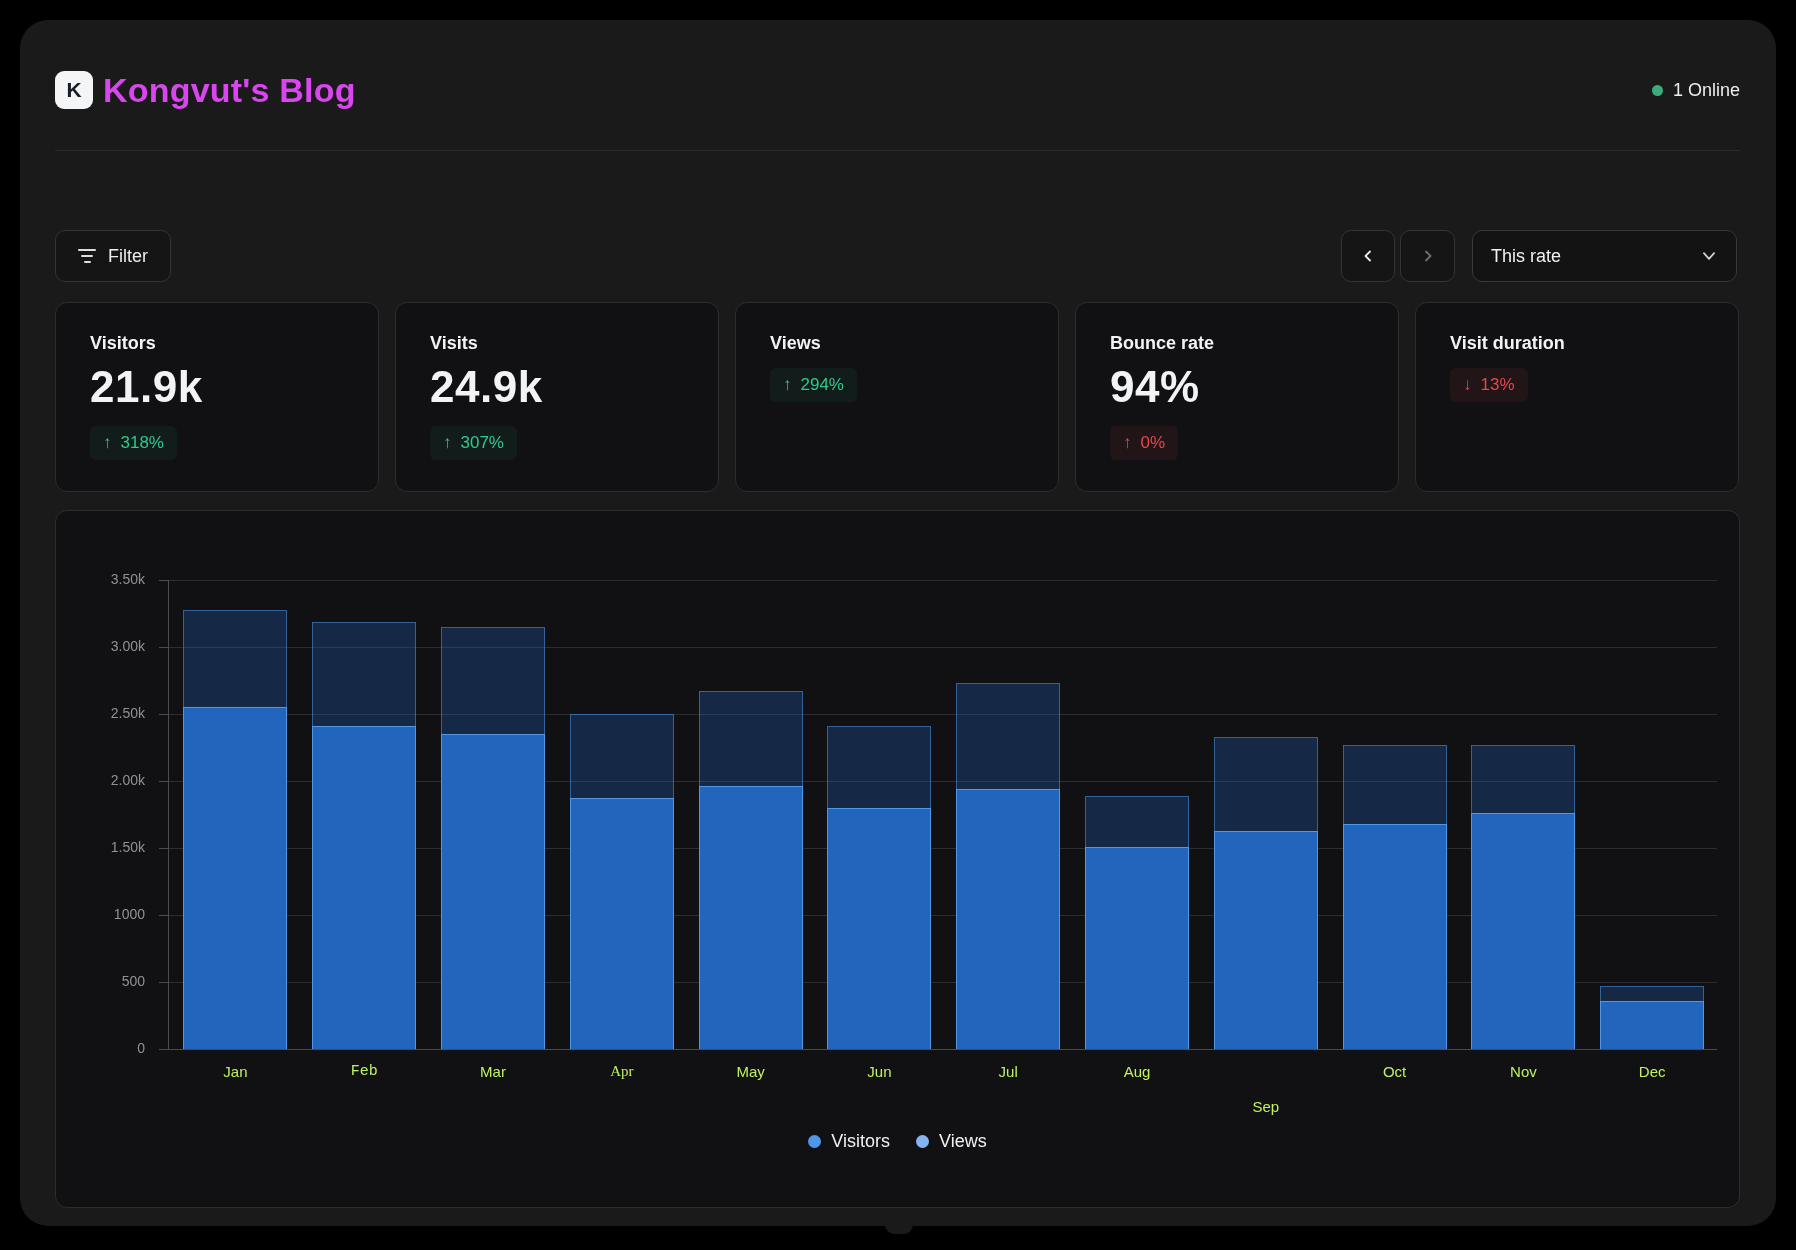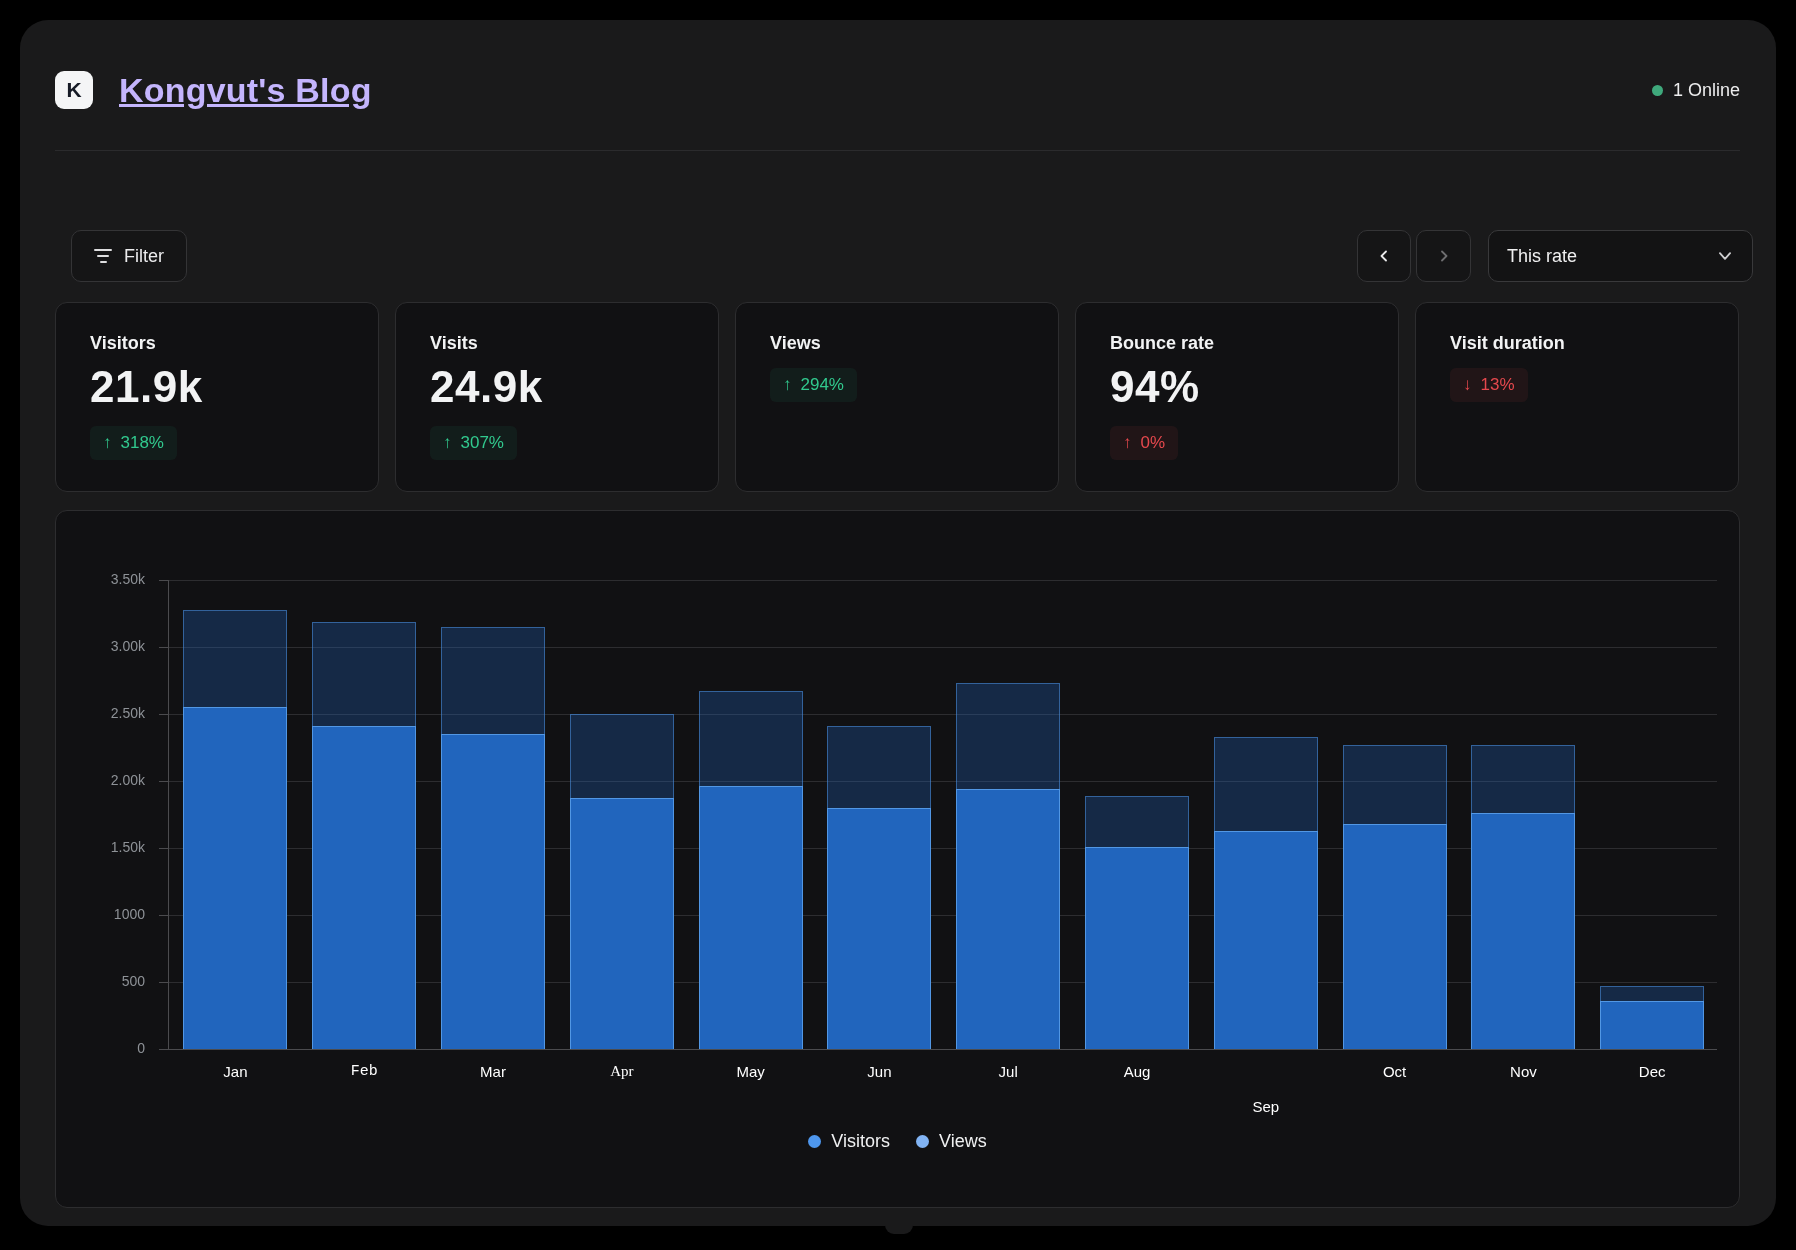--- a/index.html
+++ b/index.html
@@ -3,27 +3,27 @@
 <meta charset="utf-8">
 <style>
   * { margin:0; padding:0; box-sizing:border-box; }
   html,body { width:1796px; height:1250px; background:#000; font-family:"Liberation Sans",sans-serif; overflow:hidden; }
   .container { position:absolute; left:20px; top:20px; width:1756px; height:1206px; background:#1a1a1b; border-radius:28px; overflow:hidden; }
   .next-peek { position:absolute; left:885px; top:1222px; width:28px; height:12px; background:#1a1a1b; border-radius:0 0 9px 9px; }
 
   
   .header { position:absolute; left:35px; right:36px; top:38px; height:64px; display:flex; align-items:center; }
   .logo { width:38px; height:38px; background:#f4f5f6; border-radius:9px; display:flex; align-items:center; justify-content:center; font-weight:700; font-size:21px; color:#161b26; }
-  .title { margin-left:26px; font-size:34px; font-weight:700; color:#c4b5fd; letter-spacing:0.2px;text-decoration:underline; }
+  .title { margin-left:10px; font-size:34px; font-weight:700; color:#d946ef; letter-spacing:0.2px; }
   .online { margin-left:auto; display:flex; align-items:center; gap:10px; color:#ededee; font-size:18px; }
   .online-dot { width:11px; height:11px; border-radius:50%; background:#3fa97c; }
   .divider { position:absolute; left:35px; right:36px; top:130px; height:1px; background:#2b2b2d; }
 
   
-  .toolbar { position:absolute; left:16px; top:210px; width:100%; height:52px;padding-left:48px; }
+  .toolbar { position:absolute; left:0; top:210px; width:100%; height:52px;padding-left:48px; }
   .btn { background:#151516; border:1px solid #343436; border-radius:10px; color:#ececee; display:flex; align-items:center; justify-content:center; cursor:pointer; }
   .filter-btn { position:absolute; left:35px; top:0; height:52px; padding:0 22px; gap:12px; font-size:18px; }
   .filter-icon { display:flex; flex-direction:column; align-items:center; gap:4px; }
   .filter-icon span { display:block; height:2px; border-radius:1px; background:#dedee0; }
   .filter-icon span:nth-child(1){ width:18px; } .filter-icon span:nth-child(2){ width:12px; } .filter-icon span:nth-child(3){ width:7px; }
   .nav-prev { position:absolute; left:1321px; top:0; width:54px; height:52px; }
   .nav-next { position:absolute; left:1380px; top:0; width:55px; height:52px; }
   .select { position:absolute; left:1452px; top:0; width:265px; height:52px; background:#131314; border:1px solid #39393b; border-radius:10px; display:flex; align-items:center; padding:0 18px; font-size:18px; color:#f0f0f1; cursor:pointer; }
   .select .chev { margin-left:auto; }
 
@@ -39,21 +39,21 @@
   
   .chart-card { position:absolute; left:35px; top:490px; width:1685px; height:698px; background:#111113; border:1px solid #2d2d2f; border-radius:12px; }
   .plot { position:absolute; left:0; top:0; width:100%; height:100%; }
   .gridline { position:absolute; left:112px; width:1549px; height:1px; background:#2d2d30; }
   .gridline.zero { background:#4b4b4e; }
   .y-axis-line { position:absolute; left:112px; top:69px; width:1px; height:470px; background:#4b4b4e; }
   .ytick { position:absolute; left:103px; width:9px; height:1px; background:#4b4b4e; }
   .ylabel { position:absolute; right:1594px; width:70px; text-align:right; font-size:14px; color:#8e9297; }
   .slot { position:absolute; top:69px; height:469px; }
   .bar { position:absolute; bottom:0; width:104px; border:1px solid; border-bottom:none; }
-  .month-label { position:absolute; top:552px; height:20px; text-align:center; font-size:15px; color:#ffffff; }
+  .month-label { position:absolute; top:552px; height:20px; text-align:center; font-size:15px; color:#bef264; }
   .legend { position:absolute; left:0; top:620px; width:100%; display:flex; justify-content:center; gap:26px; }
   .legend-item { display:flex; align-items:center; gap:10px; font-size:18px; color:#f0f1f2; cursor:pointer; }
   .legend-dot { width:13px; height:13px; border-radius:50%; }
 </style>
 </head>
 <body>
 
 <div class="container">
 
   <div class="header">

